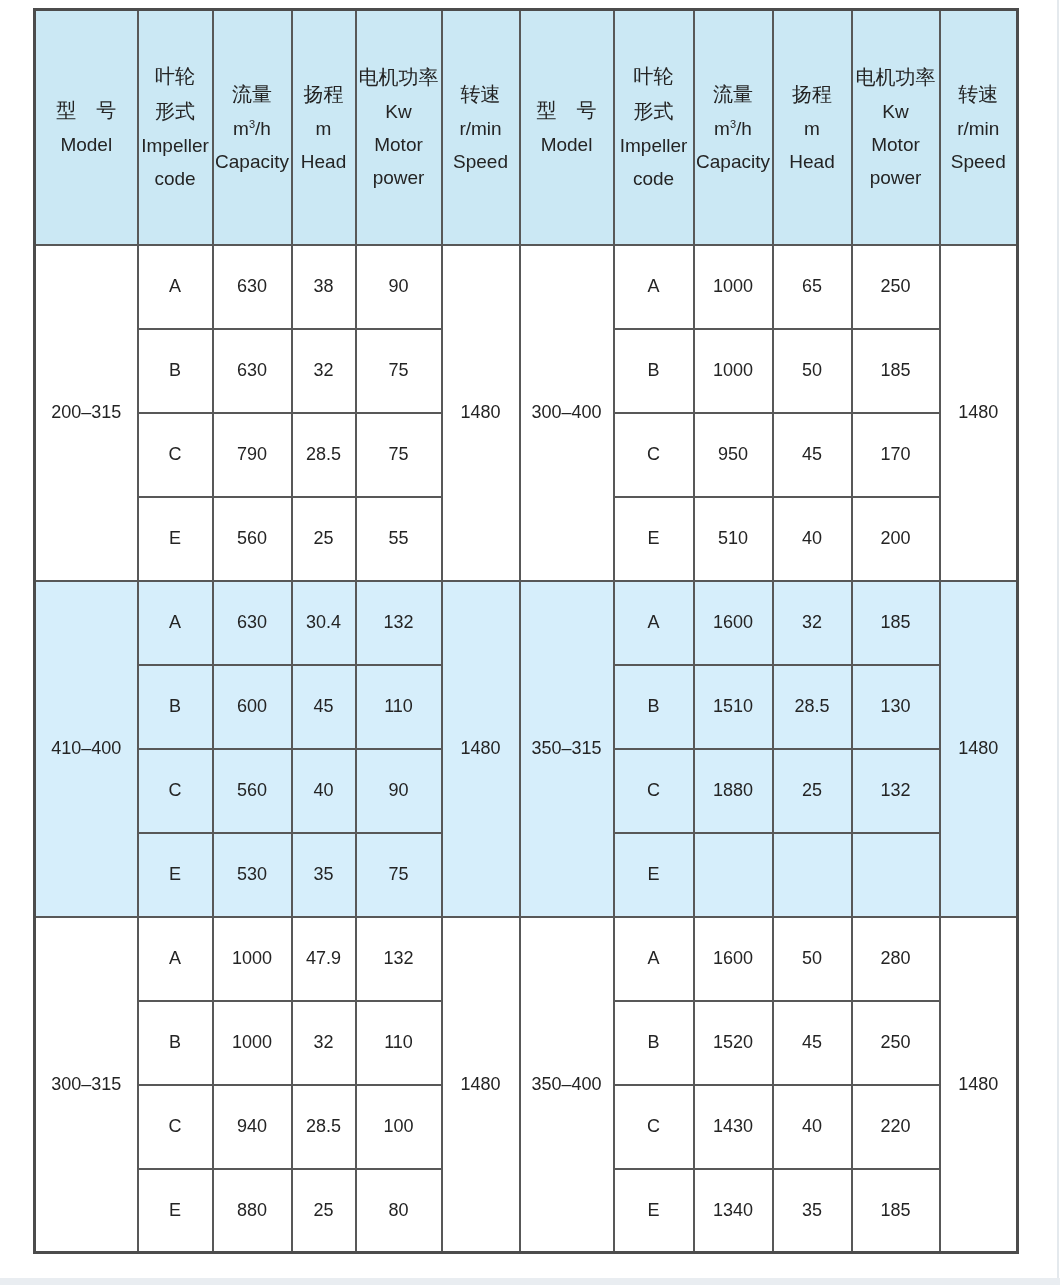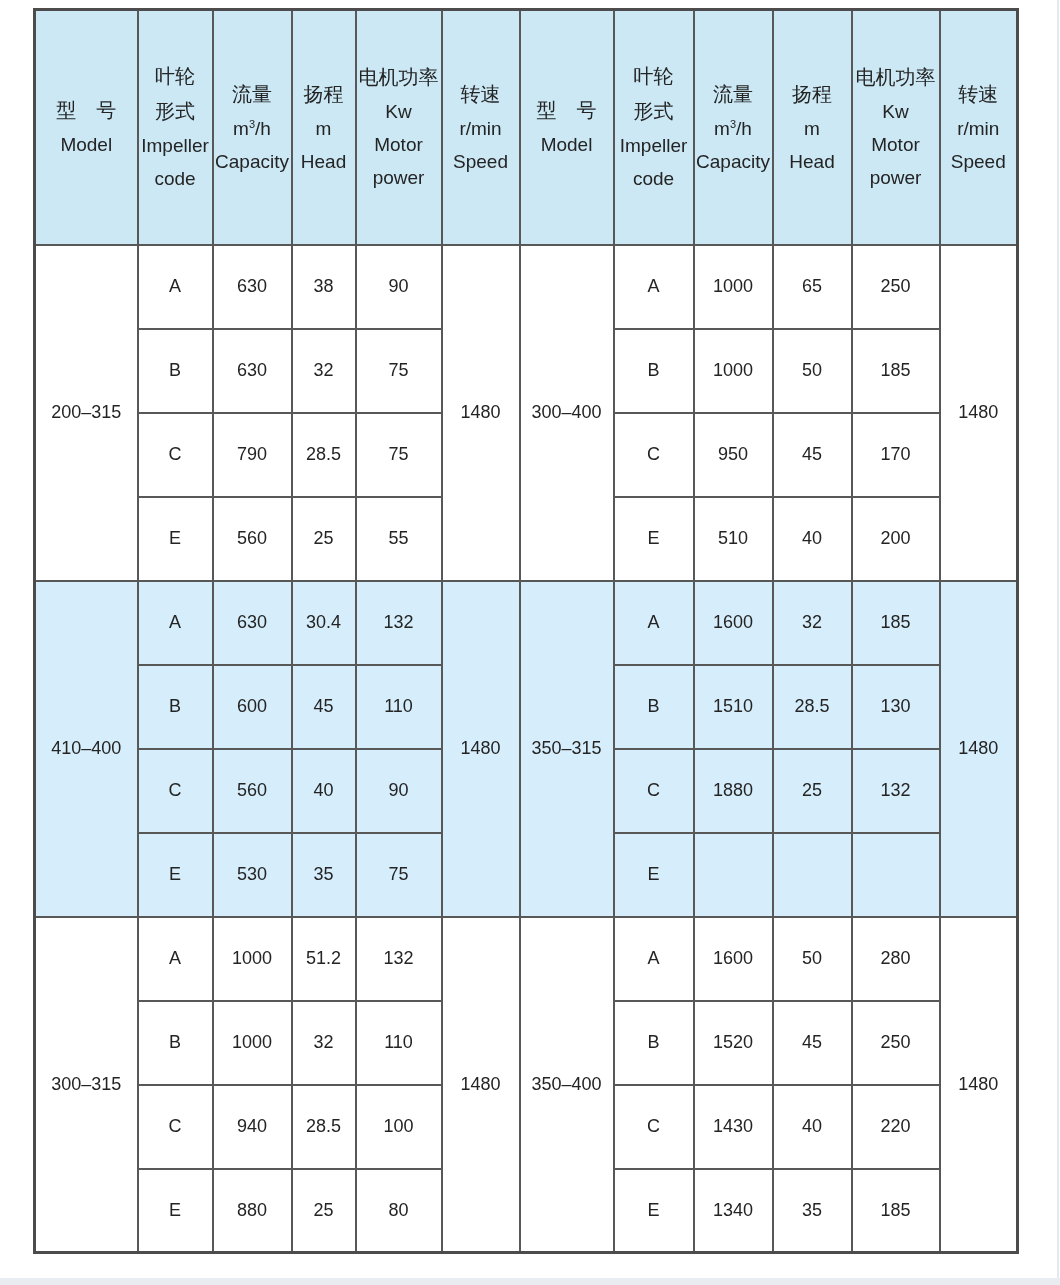--- a/index.html
+++ b/index.html
@@ -237,21 +237,21 @@
       <td class="cell">E</td>
       <td class="cell"></td>
       <td class="cell"></td>
       <td class="cell"></td>
     </tr>
 
     <tr class="data-row">
       <td class="cell" rowspan="4">300–315</td>
       <td class="cell">A</td>
       <td class="cell">1000</td>
-      <td class="cell">51.2</td>
+      <td class="cell">47.9</td>
       <td class="cell">132</td>
       <td class="cell" rowspan="4">1480</td>
       <td class="cell" rowspan="4">350–400</td>
       <td class="cell">A</td>
       <td class="cell">1600</td>
       <td class="cell">50</td>
       <td class="cell">280</td>
       <td class="cell" rowspan="4">1480</td>
     </tr>
     <tr class="data-row">

